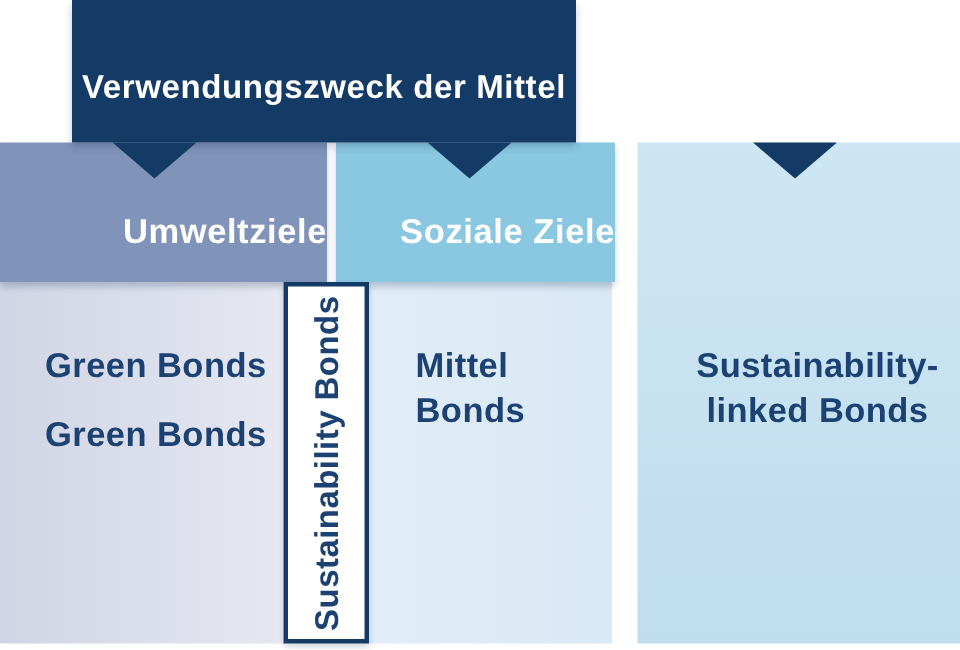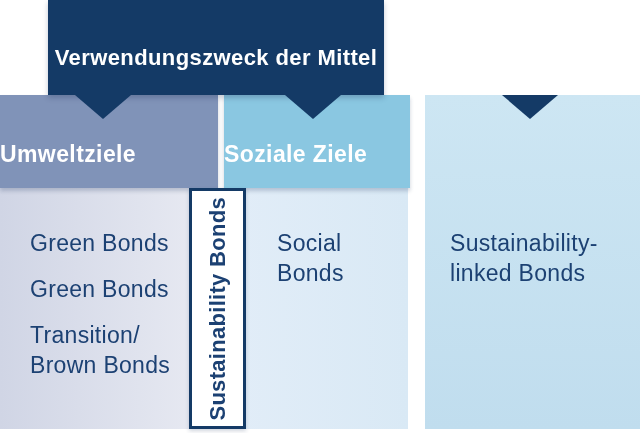--- a/index.html
+++ b/index.html
@@ -43,56 +43,58 @@
   }
   .tri.t1{left:75px;}
   .tri.t2{left:285px;}
   .tri.t3{left:502px;}
   .subbar{
     position:absolute;top:95px;height:93px;
     color:#ffffff;
     font-weight:600;
     font-size:23px;
     letter-spacing:0.4px;
-    text-align:left;
+    text-align:right;
     box-sizing:border-box;
     padding-top:46px;
     line-height:26px;
     box-shadow:0 3px 4px rgba(25,45,85,0.22);
     z-index:1;
   }
   .subbar.umwelt{left:0;width:218px;background:var(--steel);}
   .subbar.soziale{left:224px;width:186px;background:var(--sky);}
   .panel{
     position:absolute;
     box-sizing:border-box;
     color:var(--text-navy);
     font-size:23px;
     letter-spacing:0.3px;
     line-height:30px;
     z-index:0;
   }
   .panel .item{
     white-space:pre-line;
     margin:0 0 16px 0;
+    font-weight:bold;
   }
   .panel.left-panel{
     left:0;top:188px;width:218px;height:241px;
     background:linear-gradient(to right,#d0d5e5,#e9ebf3);
     padding:40px 0 0 30px;
   }
   .panel.mid-panel{
     left:222px;top:188px;width:186px;height:241px;
     background:linear-gradient(to right,#e2edf8,#d9e9f5);
     padding:40px 0 0 55px;
   }
   .panel.right-panel{
     left:425px;top:95px;width:215px;height:334px;
     background:linear-gradient(to bottom,#cde6f3,#c0ddee);
     padding:133px 0 0 25px;
+    text-align:center;
   }
   .susbox{
     position:absolute;
     left:189px;top:188px;width:57px;height:241px;
     box-sizing:border-box;
     background:#ffffff;
     border:3px solid var(--navy);
     display:flex;align-items:center;justify-content:center;
     z-index:5;
     box-shadow:0 2px 4px rgba(25,45,85,0.2);
@@ -125,26 +127,24 @@
     <span>Umweltziele</span>
   </div>
 
   <div class="subbar soziale">
     <span>Soziale Ziele</span>
   </div>
 
   <div class="panel left-panel">
     <div class="item">Green Bonds</div>
     <div class="item">Green Bonds</div>
-    <div class="item">Transition/
-Brown Bonds</div>
   </div>
 
   <div class="panel mid-panel">
-    <div class="item">Social
+    <div class="item">Mittel
 Bonds</div>
   </div>
 
   <div class="panel right-panel">
     <div class="item">Sustainability-
 linked Bonds</div>
   </div>
 
   <div class="susbox">
     <span class="vtext">Sustainability Bonds</span>

